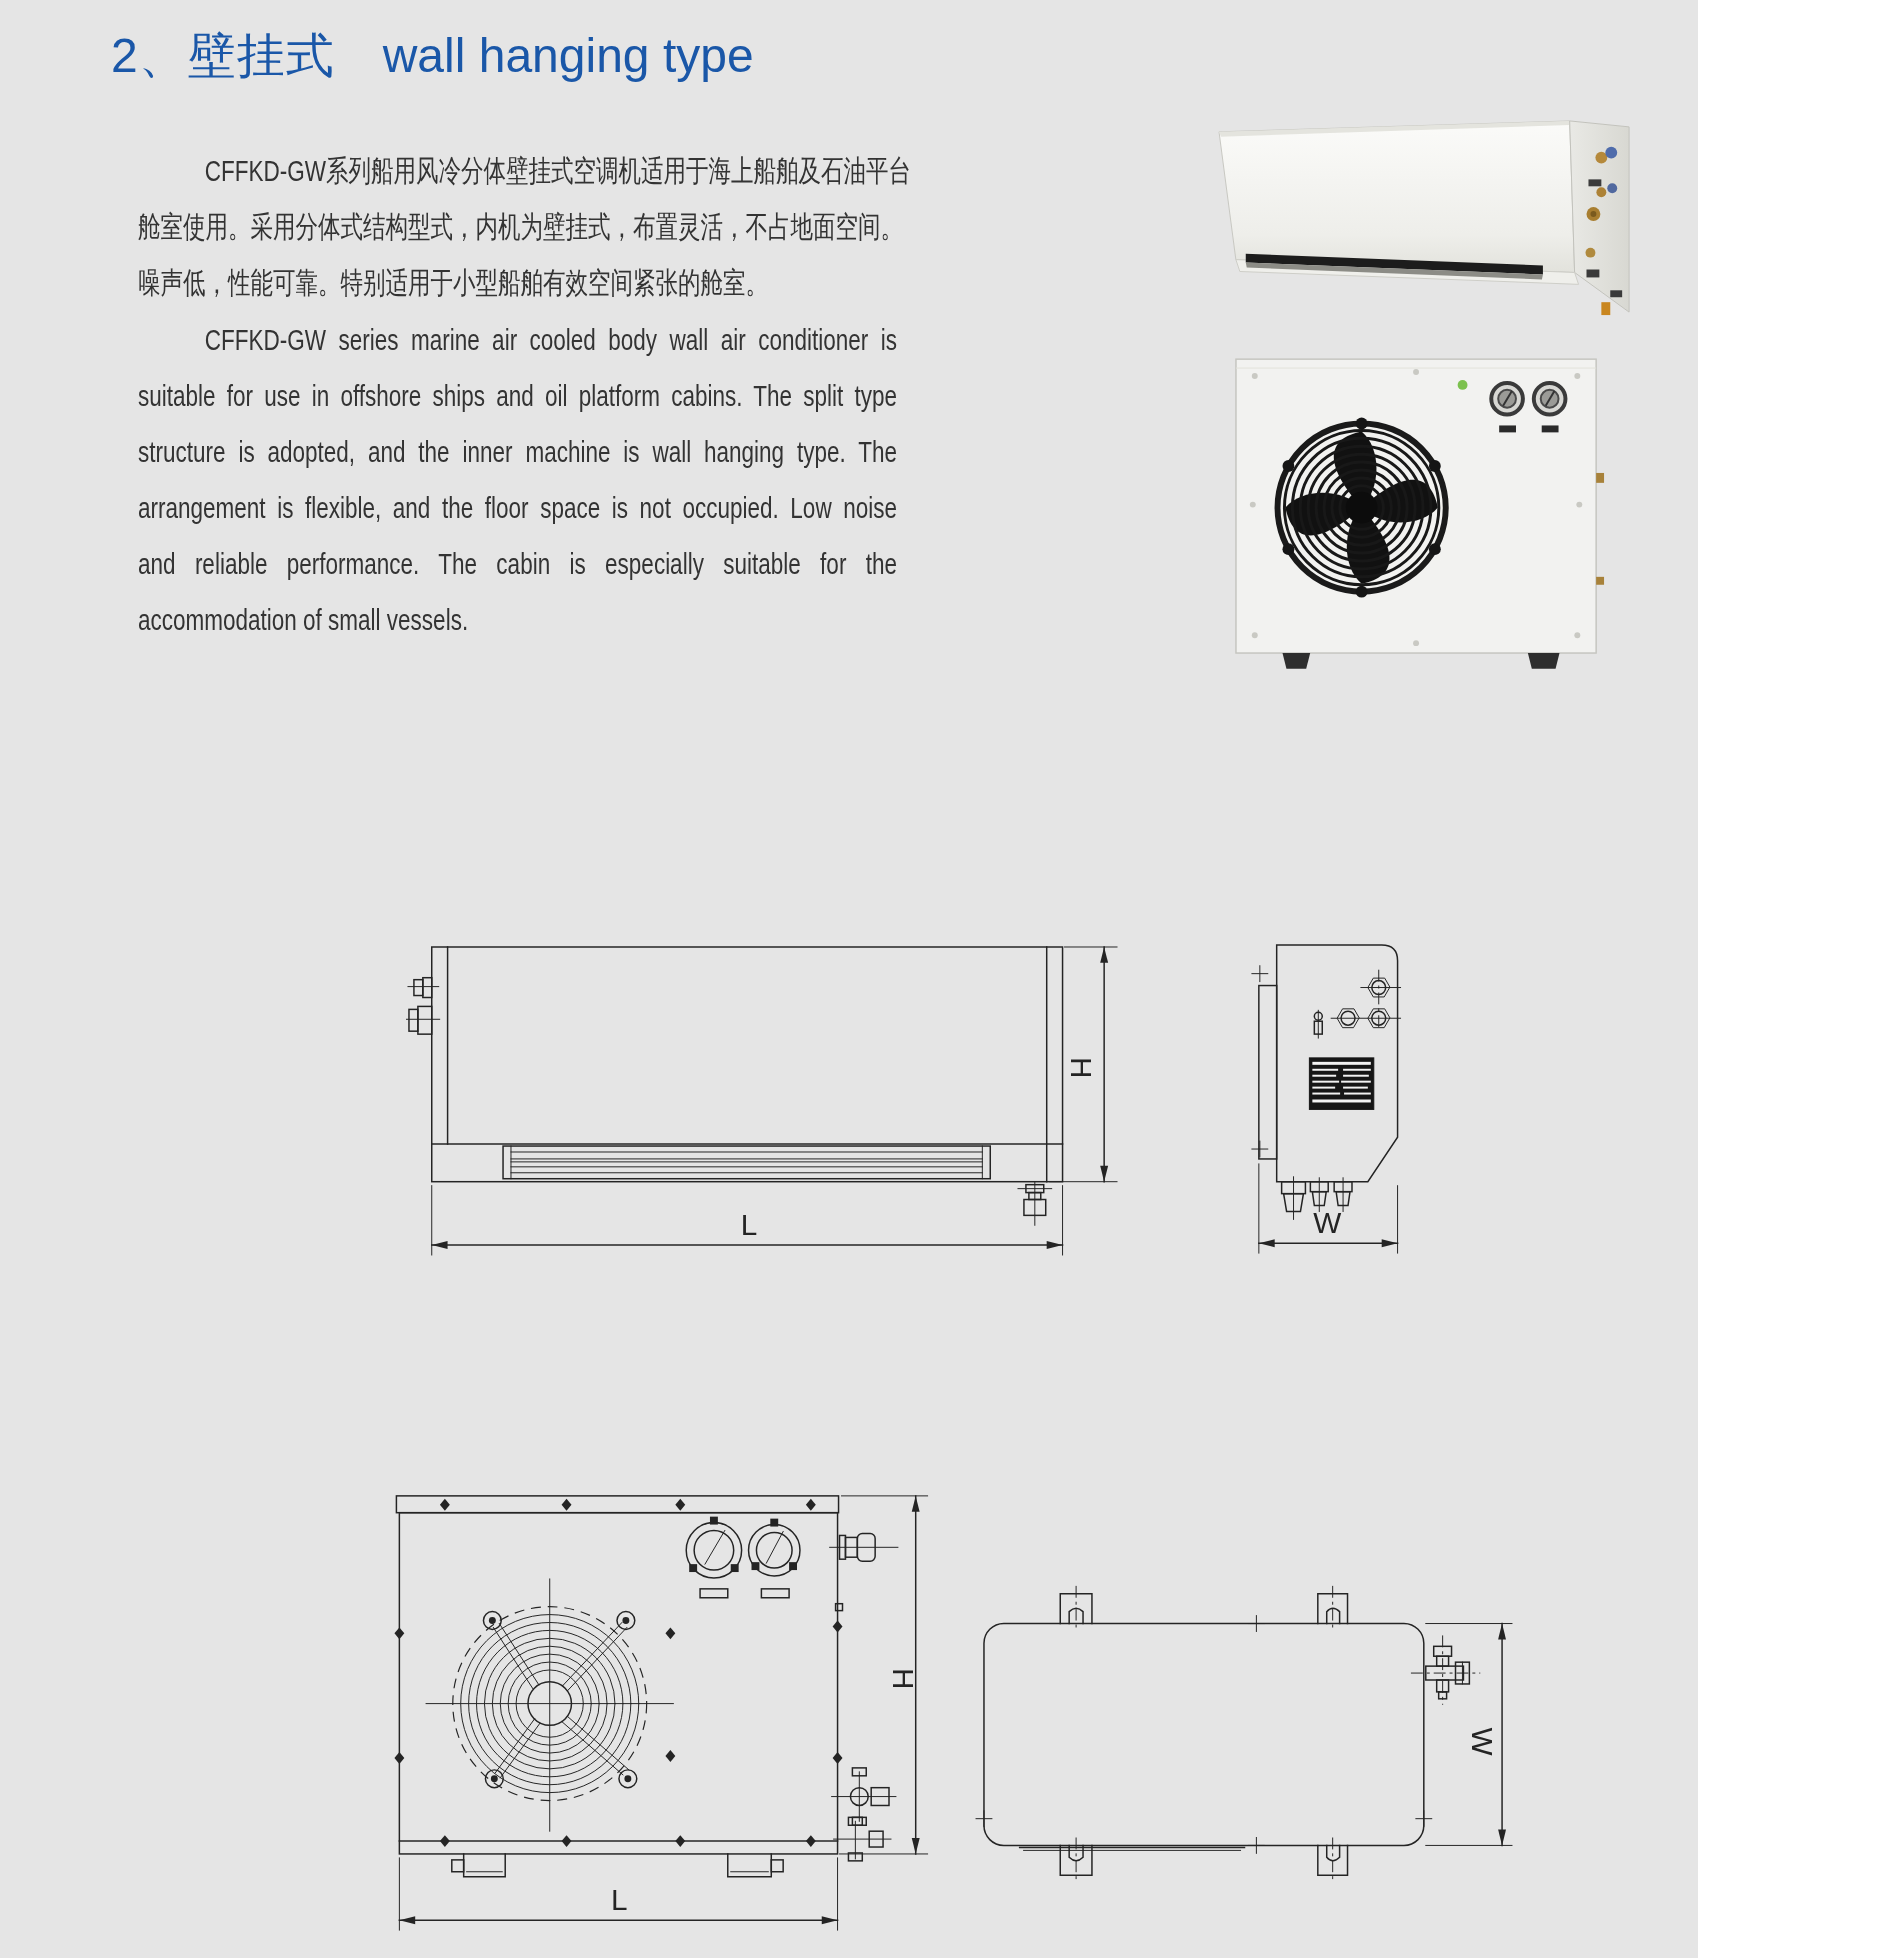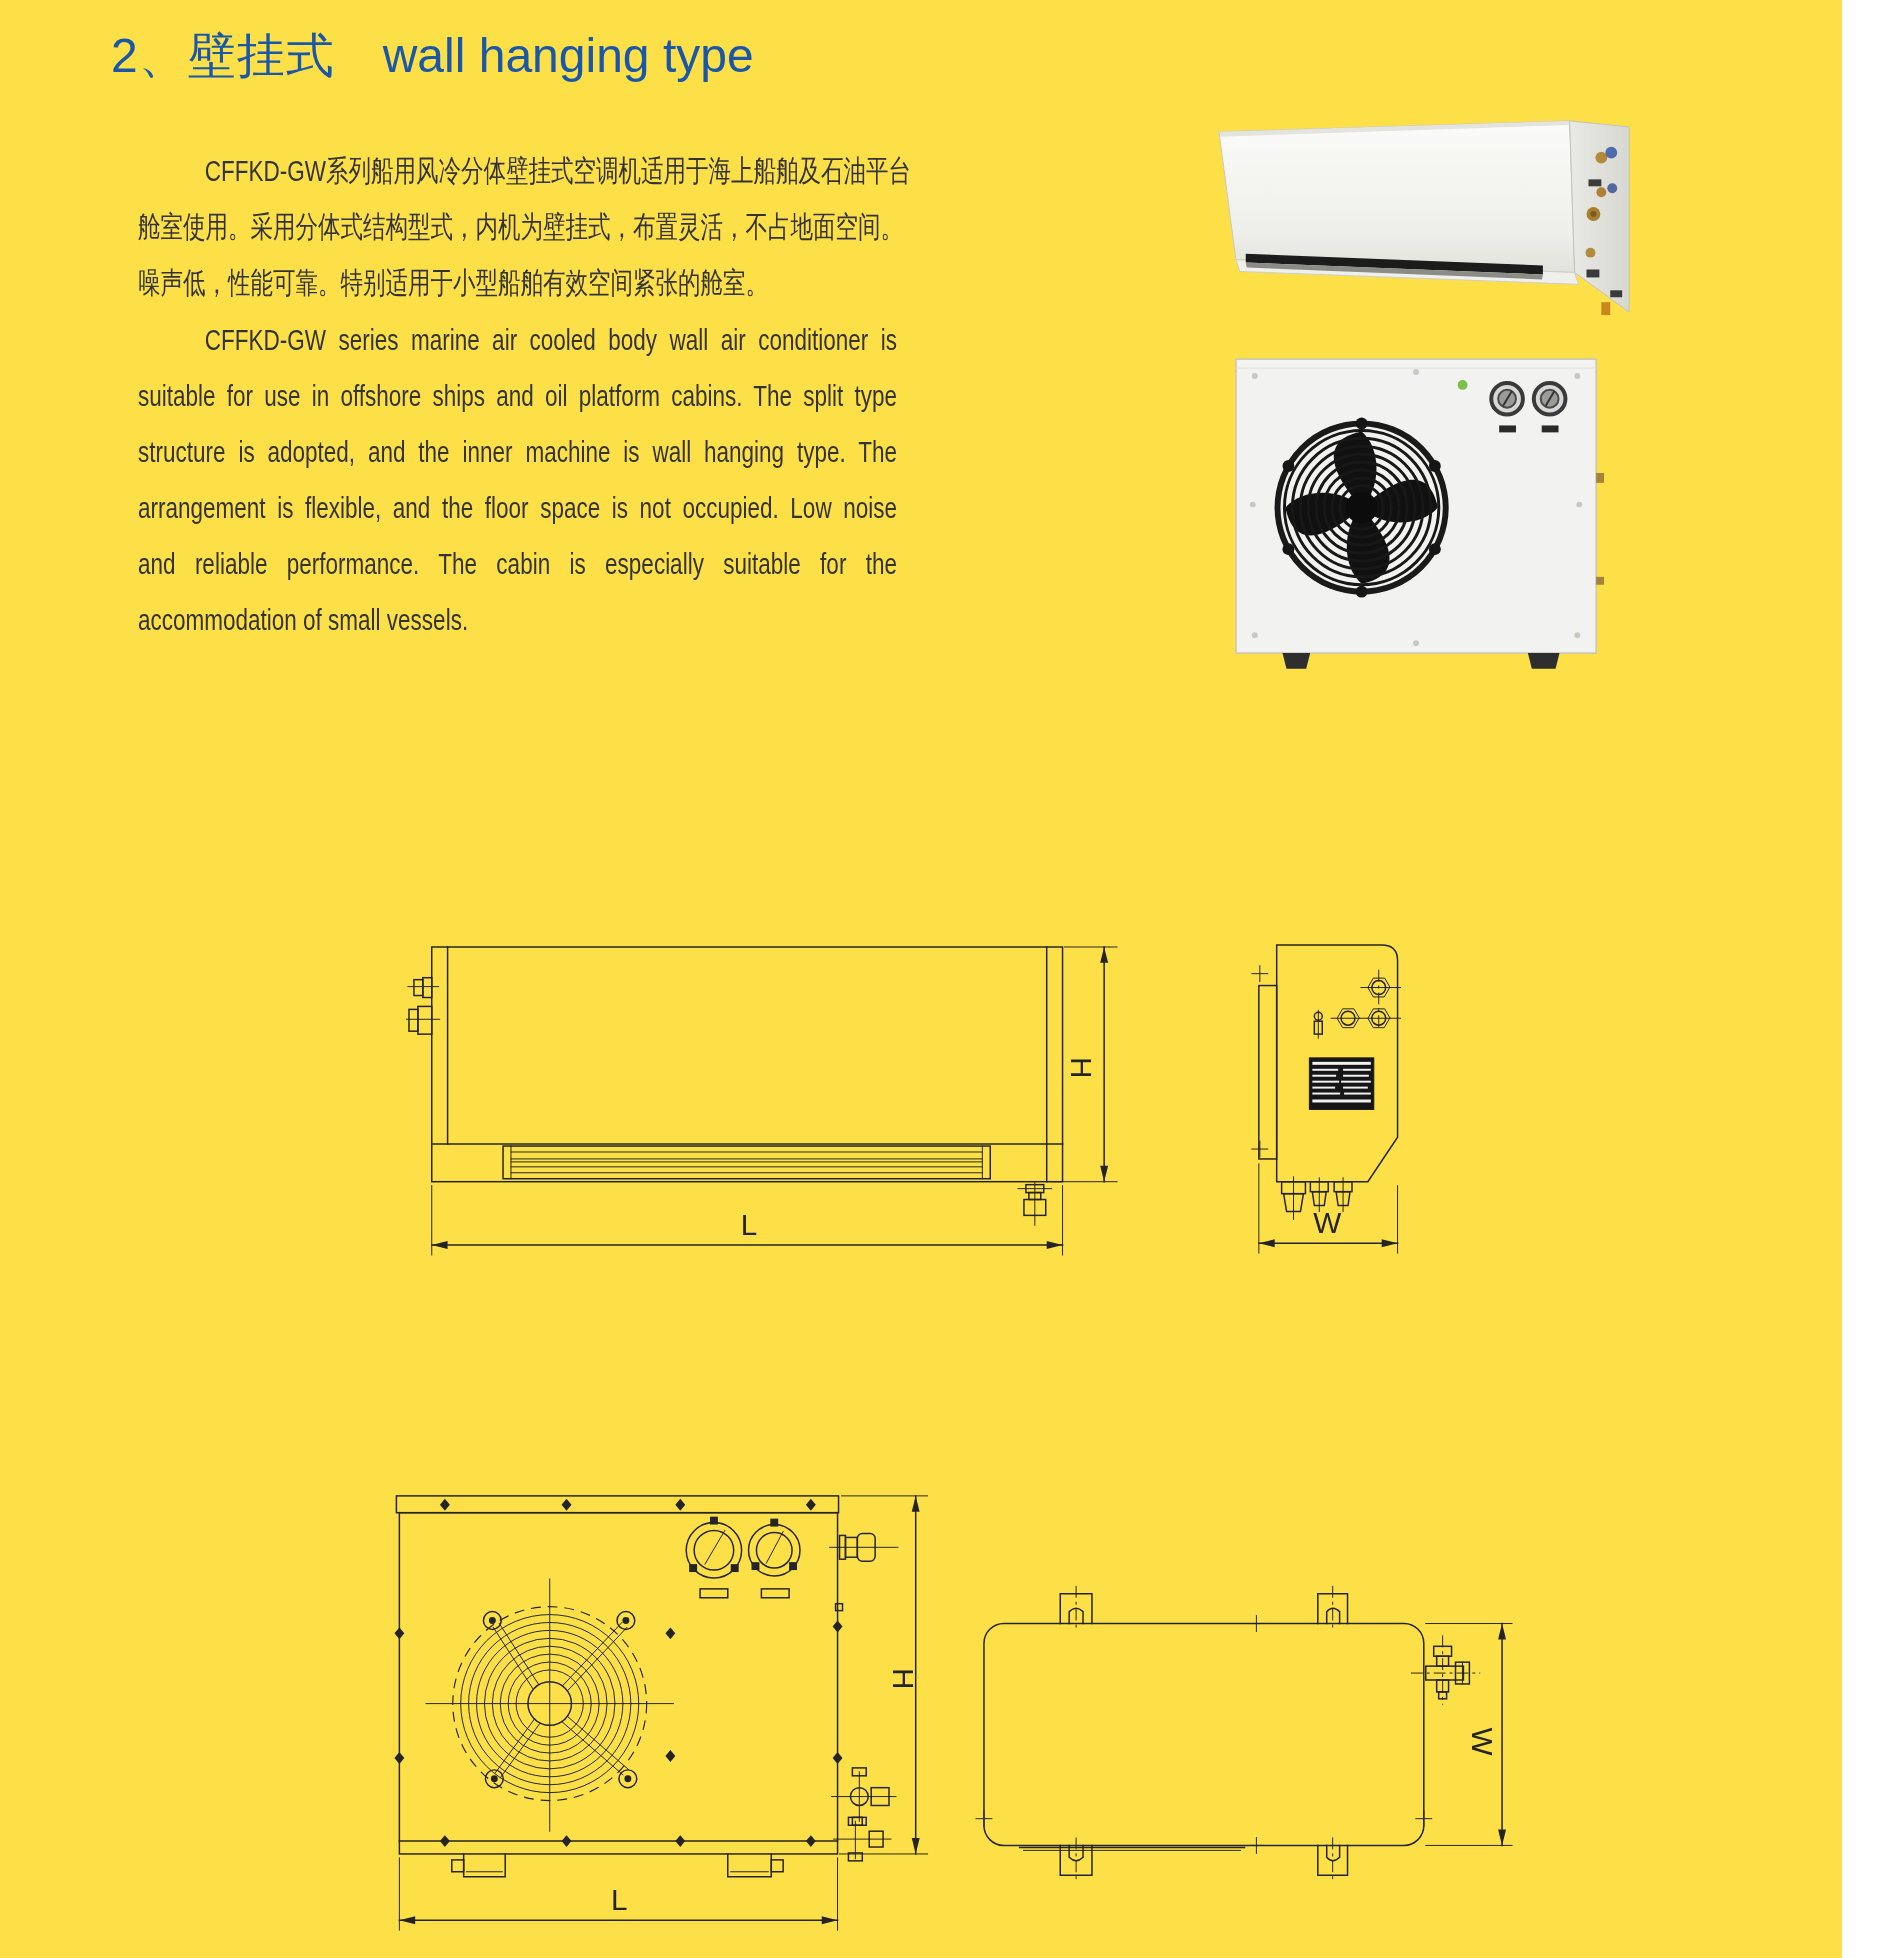--- a/index.html
+++ b/index.html
@@ -1,16 +1,16 @@
 <!DOCTYPE html>
 <html><head>
 <meta charset="utf-8">
 <style>
   html,body{margin:0;padding:0;background:#ffffff;}
-  .page{position:relative;width:1842px;height:1958px;background:#fde047;overflow:hidden;
+  .page{position:relative;width:1698px;height:1958px;background:#e5e5e5;overflow:hidden;
         font-family:"Liberation Sans",sans-serif;}
 
   .title{position:absolute;left:111px;top:24px;font-size:48px;color:#1a57a8;
          white-space:nowrap;letter-spacing:0;}
   .title .zh-part{letter-spacing:1px;}
   .title .en-part{margin-left:48px;}
 
   .para{position:absolute;left:138px;width:1012px;font-size:30px;line-height:56px;
         color:#333;transform:scaleX(0.75);transform-origin:0 0;}
   .para .ln{white-space:nowrap;text-align:justify;text-align-last:justify;}

